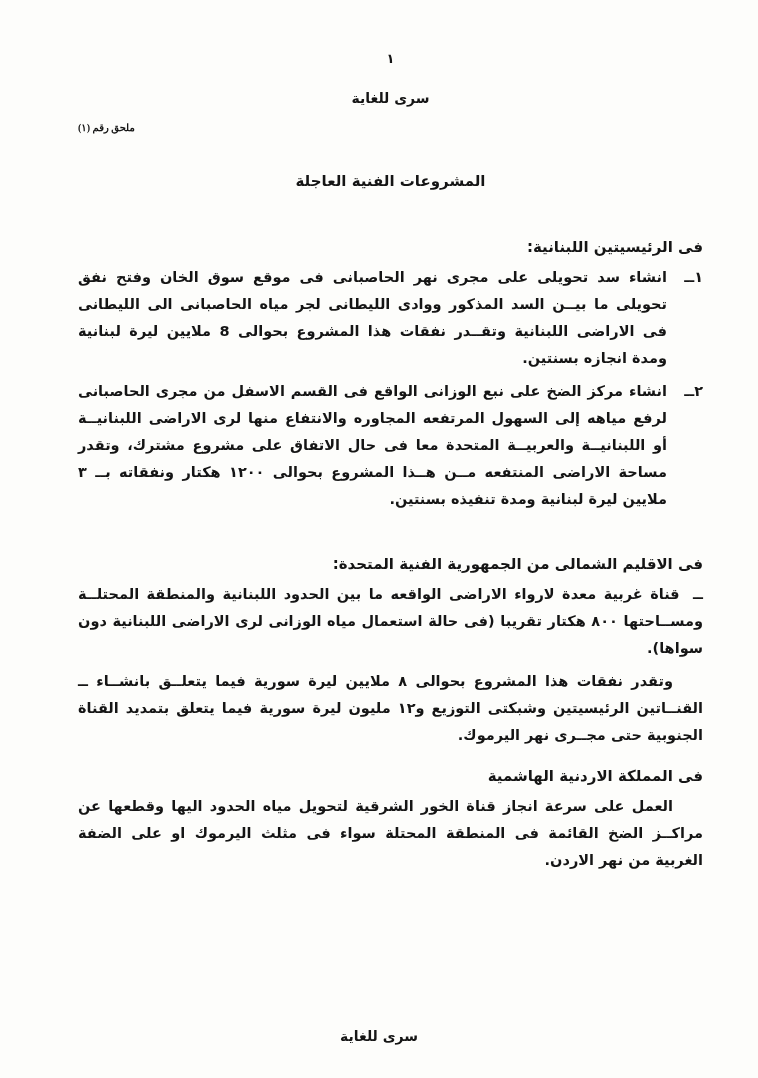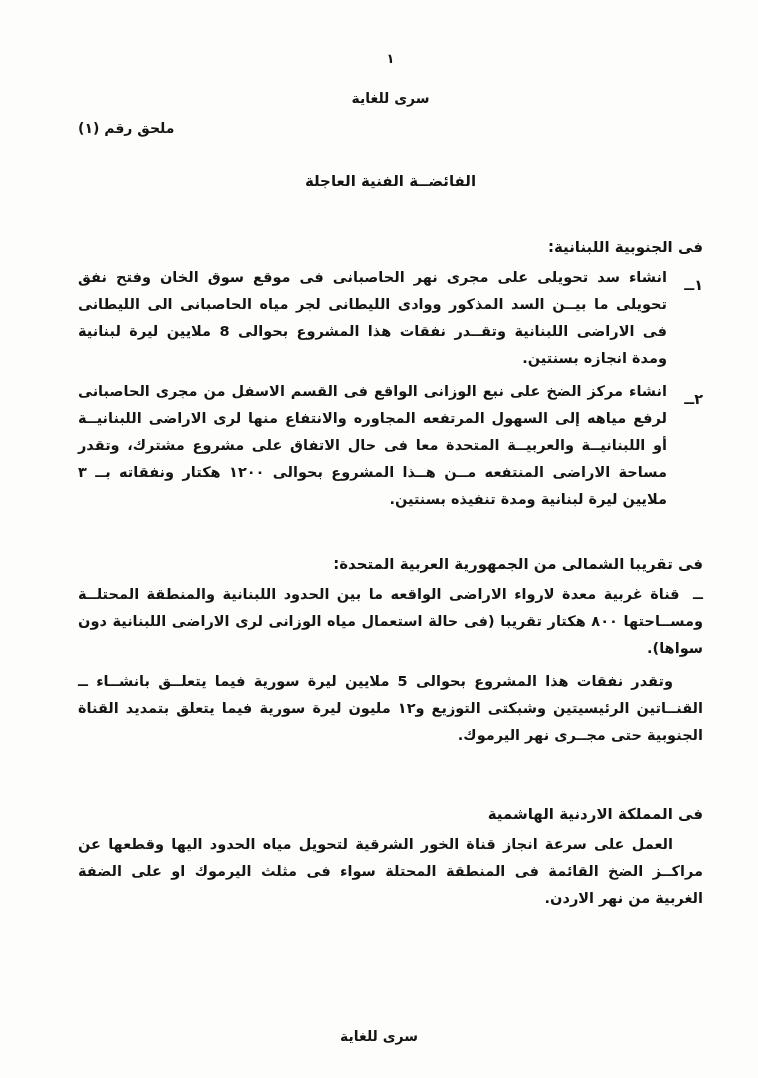--- a/index.html
+++ b/index.html
@@ -26,54 +26,55 @@
     line-height: 18px;
   }
   .center-line {
     text-align: center;
     font-size: 14px;
     line-height: 20px;
   }
   .classification-top { margin-top: 20px; }
   .annex {
     text-align: left;
-    font-size: 14px;
+    font-size: 10px;
     margin-top: 10px;
     line-height: 20px;
+    font-family: Liberation Serif, serif;
   }
   .classification-second { margin-top: 10px; }
   .doc-title {
     text-align: center;
     font-size: 15px;
     margin-top: 32px;
     line-height: 22px;
   }
   .section-heading {
     font-size: 15px;
     line-height: 22px;
     text-align: right;
   }
   .sec1-heading { margin-top: 44px; }
   .sec2-heading { margin-top: 40px; }
-  .sec3-heading { margin-top: 54px; }
+  .sec3-heading { margin-top: 16px; }
   .para {
     font-size: 14.5px;
     line-height: 27px;
     text-align: justify;
     text-align-last: right;
     margin-top: 6px;
   }
   .numbered-item {
     position: relative;
     padding-right: 36px;
   }
   .numbered-item .marker {
     position: absolute;
     right: 0;
-    top: 8px;
+    top: 0;
   }
   .bullet .bullet-marker {
     padding-left: 6px;
     margin-top: 20px;
   }
   .indent-first {
     text-indent: 30px;
   }
   .footer-line {
     position: absolute;
@@ -89,47 +90,47 @@
 
 <div class="page">
 
   <div class="page-number">١</div>
 
   <div class="center-line classification-top">سرى للغاية</div>
 
   <div class="annex">ملحق رقم (١)</div>
 
 
-  <div class="doc-title">الفائضــة الفنية العاجلة</div>
+  <div class="doc-title">المشروعات الفنية العاجلة</div>
 
   <div class="section">
-    <div class="section-heading sec1-heading">فى الجنوبية اللبنانية:</div>
+    <div class="section-heading sec1-heading">فى الرئيسيتين اللبنانية:</div>
 
     <div class="para numbered-item">
       <span class="marker">١ــ</span>
       <span class="item-text">انشاء سد تحويلى على مجرى نهر الحاصبانى فى موقع سوق الخان وفتح نفق تحويلى ما بيــن السد المذكور ووادى الليطانى لجر مياه الحاصبانى الى الليطانى فى الاراضى اللبنانية وتقــدر نفقات هذا المشروع بحوالى 8 ملايين ليرة لبنانية ومدة انجازه بسنتين.</span>
     </div>
 
     <div class="para numbered-item">
       <span class="marker">٢ــ</span>
       <span class="item-text">انشاء مركز الضخ على نبع الوزانى الواقع فى القسم الاسفل من مجرى الحاصبانى لرفع مياهه إلى السهول المرتفعه المجاوره والانتفاع منها لرى الاراضى اللبنانيــة أو اللبنانيــة والعربيــة المتحدة معا فى حال الاتفاق على مشروع مشترك، وتقدر مساحة الاراضى المنتفعه مــن هــذا المشروع بحوالى ١٢٠٠ هكتار ونفقاته بــ ٣ ملايين ليرة لبنانية ومدة تنفيذه بسنتين.</span>
     </div>
   </div>
 
   <div class="section">
-    <div class="section-heading sec2-heading">فى تقريبا الشمالى من الجمهورية العربية المتحدة:</div>
+    <div class="section-heading sec2-heading">فى الاقليم الشمالى من الجمهورية الفنية المتحدة:</div>
 
 
     <div class="para bullet">
       <span class="bullet-marker">ــ</span>
       <span class="bullet-text">قناة غربية معدة لارواء الاراضى الواقعه ما بين الحدود اللبنانية والمنطقة المحتلــة ومســاحتها ٨٠٠ هكتار تقريبا (فى حالة استعمال مياه الوزانى لرى الاراضى اللبنانية دون سواها).</span>
     </div>
 
 
-    <div class="para indent-first">وتقدر نفقات هذا المشروع بحوالى 5 ملايين ليرة سورية فيما يتعلــق بانشــاء ــ القنــاتين الرئيسيتين وشبكتى التوزيع و١٢ مليون ليرة سورية فيما يتعلق بتمديد القناة الجنوبية حتى مجــرى نهر اليرموك.</div>
+    <div class="para indent-first">وتقدر نفقات هذا المشروع بحوالى ٨ ملايين ليرة سورية فيما يتعلــق بانشــاء ــ القنــاتين الرئيسيتين وشبكتى التوزيع و١٢ مليون ليرة سورية فيما يتعلق بتمديد القناة الجنوبية حتى مجــرى نهر اليرموك.</div>
   </div>
 
   <div class="section">
     <div class="section-heading sec3-heading">فى المملكة الاردنية الهاشمية</div>
 
     <div class="para indent-first">العمل على سرعة انجاز قناة الخور الشرقية لتحويل مياه الحدود اليها وقطعها عن مراكــز الضخ القائمة فى المنطقة المحتلة سواء فى مثلث اليرموك او على الضفة الغربية من نهر الاردن.</div>
   </div>
 
   <div class="footer-line">سرى للغاية</div>
 

